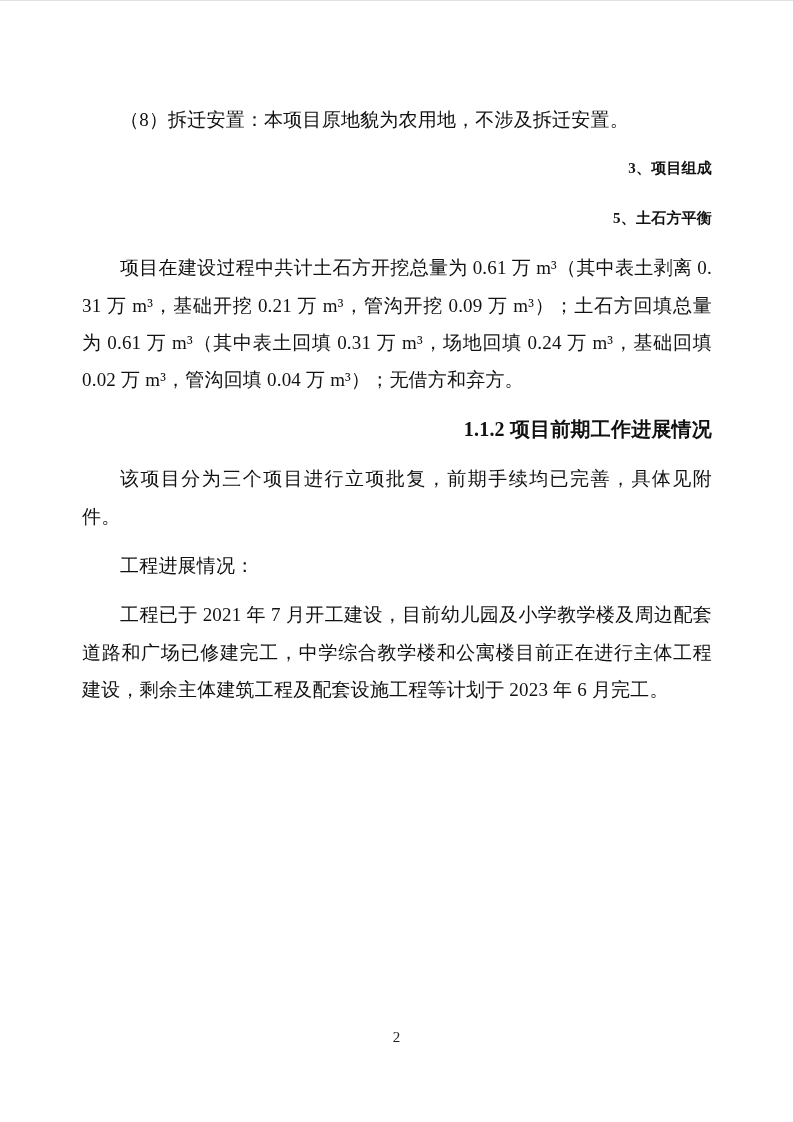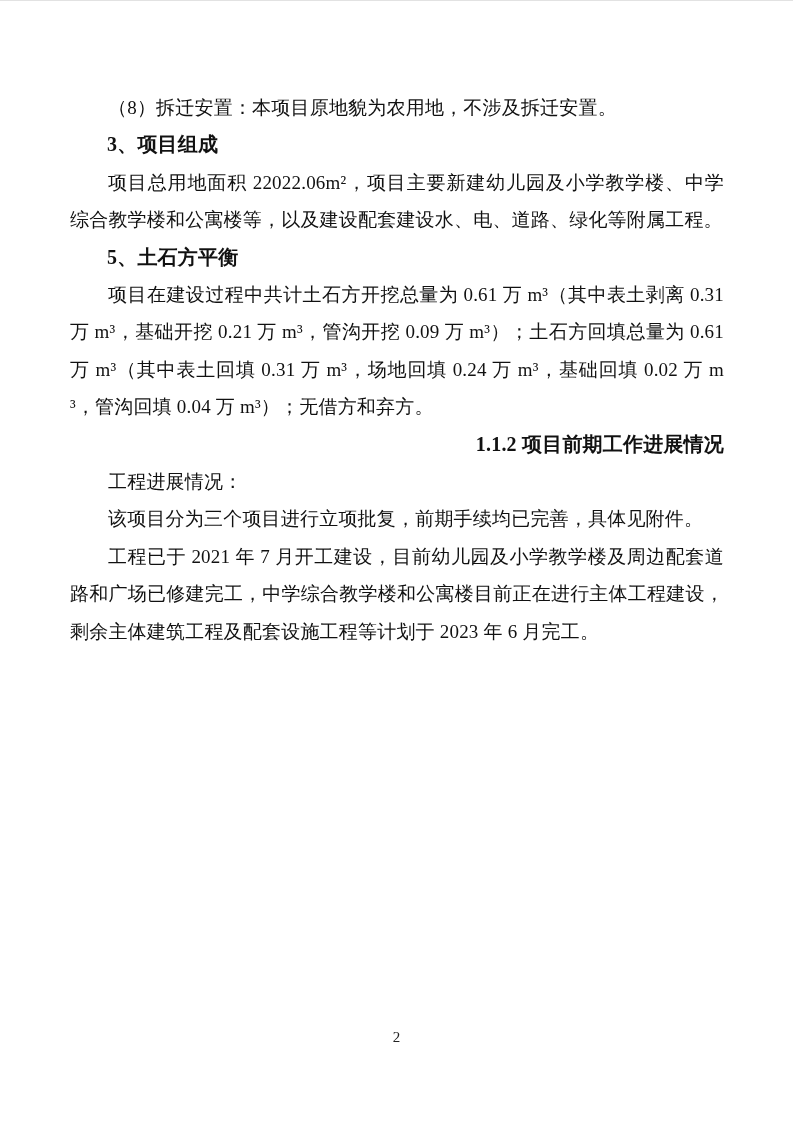--- a/index.html
+++ b/index.html
@@ -18,36 +18,36 @@
     box-sizing: border-box;
     border-top: 1px solid #e2e2e2;
   }
   .content {
     position: absolute;
     left: 70px;
     top: 88px;
     width: 654px;
   }
   .blk {
-    margin: 0;
+    margin: 12px;
     padding: 0;
     font-size: 19px;
     line-height: 37.4px;
     text-align: justify;
     word-break: break-all;
     letter-spacing: 0.2px;
   }
   .indent {
     text-indent: 2em;
   }
   .heading-sub {
     font-weight: 700;
     text-indent: 1.85em;
-    text-align: left;
-    font-size: 20px;
+    text-align: right;
+    font-size: 15px;
   }
   .heading-main {
     font-weight: 700;
     text-indent: 0;
     text-align: right;
     font-size: 20px;
   }
   .page-number {
     position: absolute;
     left: 0;
@@ -60,22 +60,21 @@
     font-family: "Liberation Serif", "DejaVu Serif", serif;
   }
 </style>
 </head>
 <body>
 
 <div class="page">
   <div class="content">
     <p class="blk indent">（8）拆迁安置：本项目原地貌为农用地，不涉及拆迁安置。</p>
     <h3 class="blk heading-sub">3、项目组成</h3>
-    <p class="blk indent">项目总用地面积 22022.06m²，项目主要新建幼儿园及小学教学楼、中学综合教学楼和公寓楼等，以及建设配套建设水、电、道路、绿化等附属工程。</p>
     <h3 class="blk heading-sub">5、土石方平衡</h3>
     <p class="blk indent">项目在建设过程中共计土石方开挖总量为 0.61 万 m³（其中表土剥离 0.31 万 m³，基础开挖 0.21 万 m³，管沟开挖 0.09 万 m³）；土石方回填总量为 0.61 万 m³（其中表土回填 0.31 万 m³，场地回填 0.24 万 m³，基础回填 0.02 万 m³，管沟回填 0.04 万 m³）；无借方和弃方。</p>
     <h2 class="blk heading-main">1.1.2 项目前期工作进展情况</h2>
+    <p class="blk indent">该项目分为三个项目进行立项批复，前期手续均已完善，具体见附件。</p>
     <p class="blk indent">工程进展情况：</p>
-    <p class="blk indent">该项目分为三个项目进行立项批复，前期手续均已完善，具体见附件。</p>
     <p class="blk indent">工程已于 2021 年 7 月开工建设，目前幼儿园及小学教学楼及周边配套道路和广场已修建完工，中学综合教学楼和公寓楼目前正在进行主体工程建设，剩余主体建筑工程及配套设施工程等计划于 2023 年 6 月完工。</p>
   </div>
   <div class="page-number">2</div>
 </div>
 
 </body></html>

